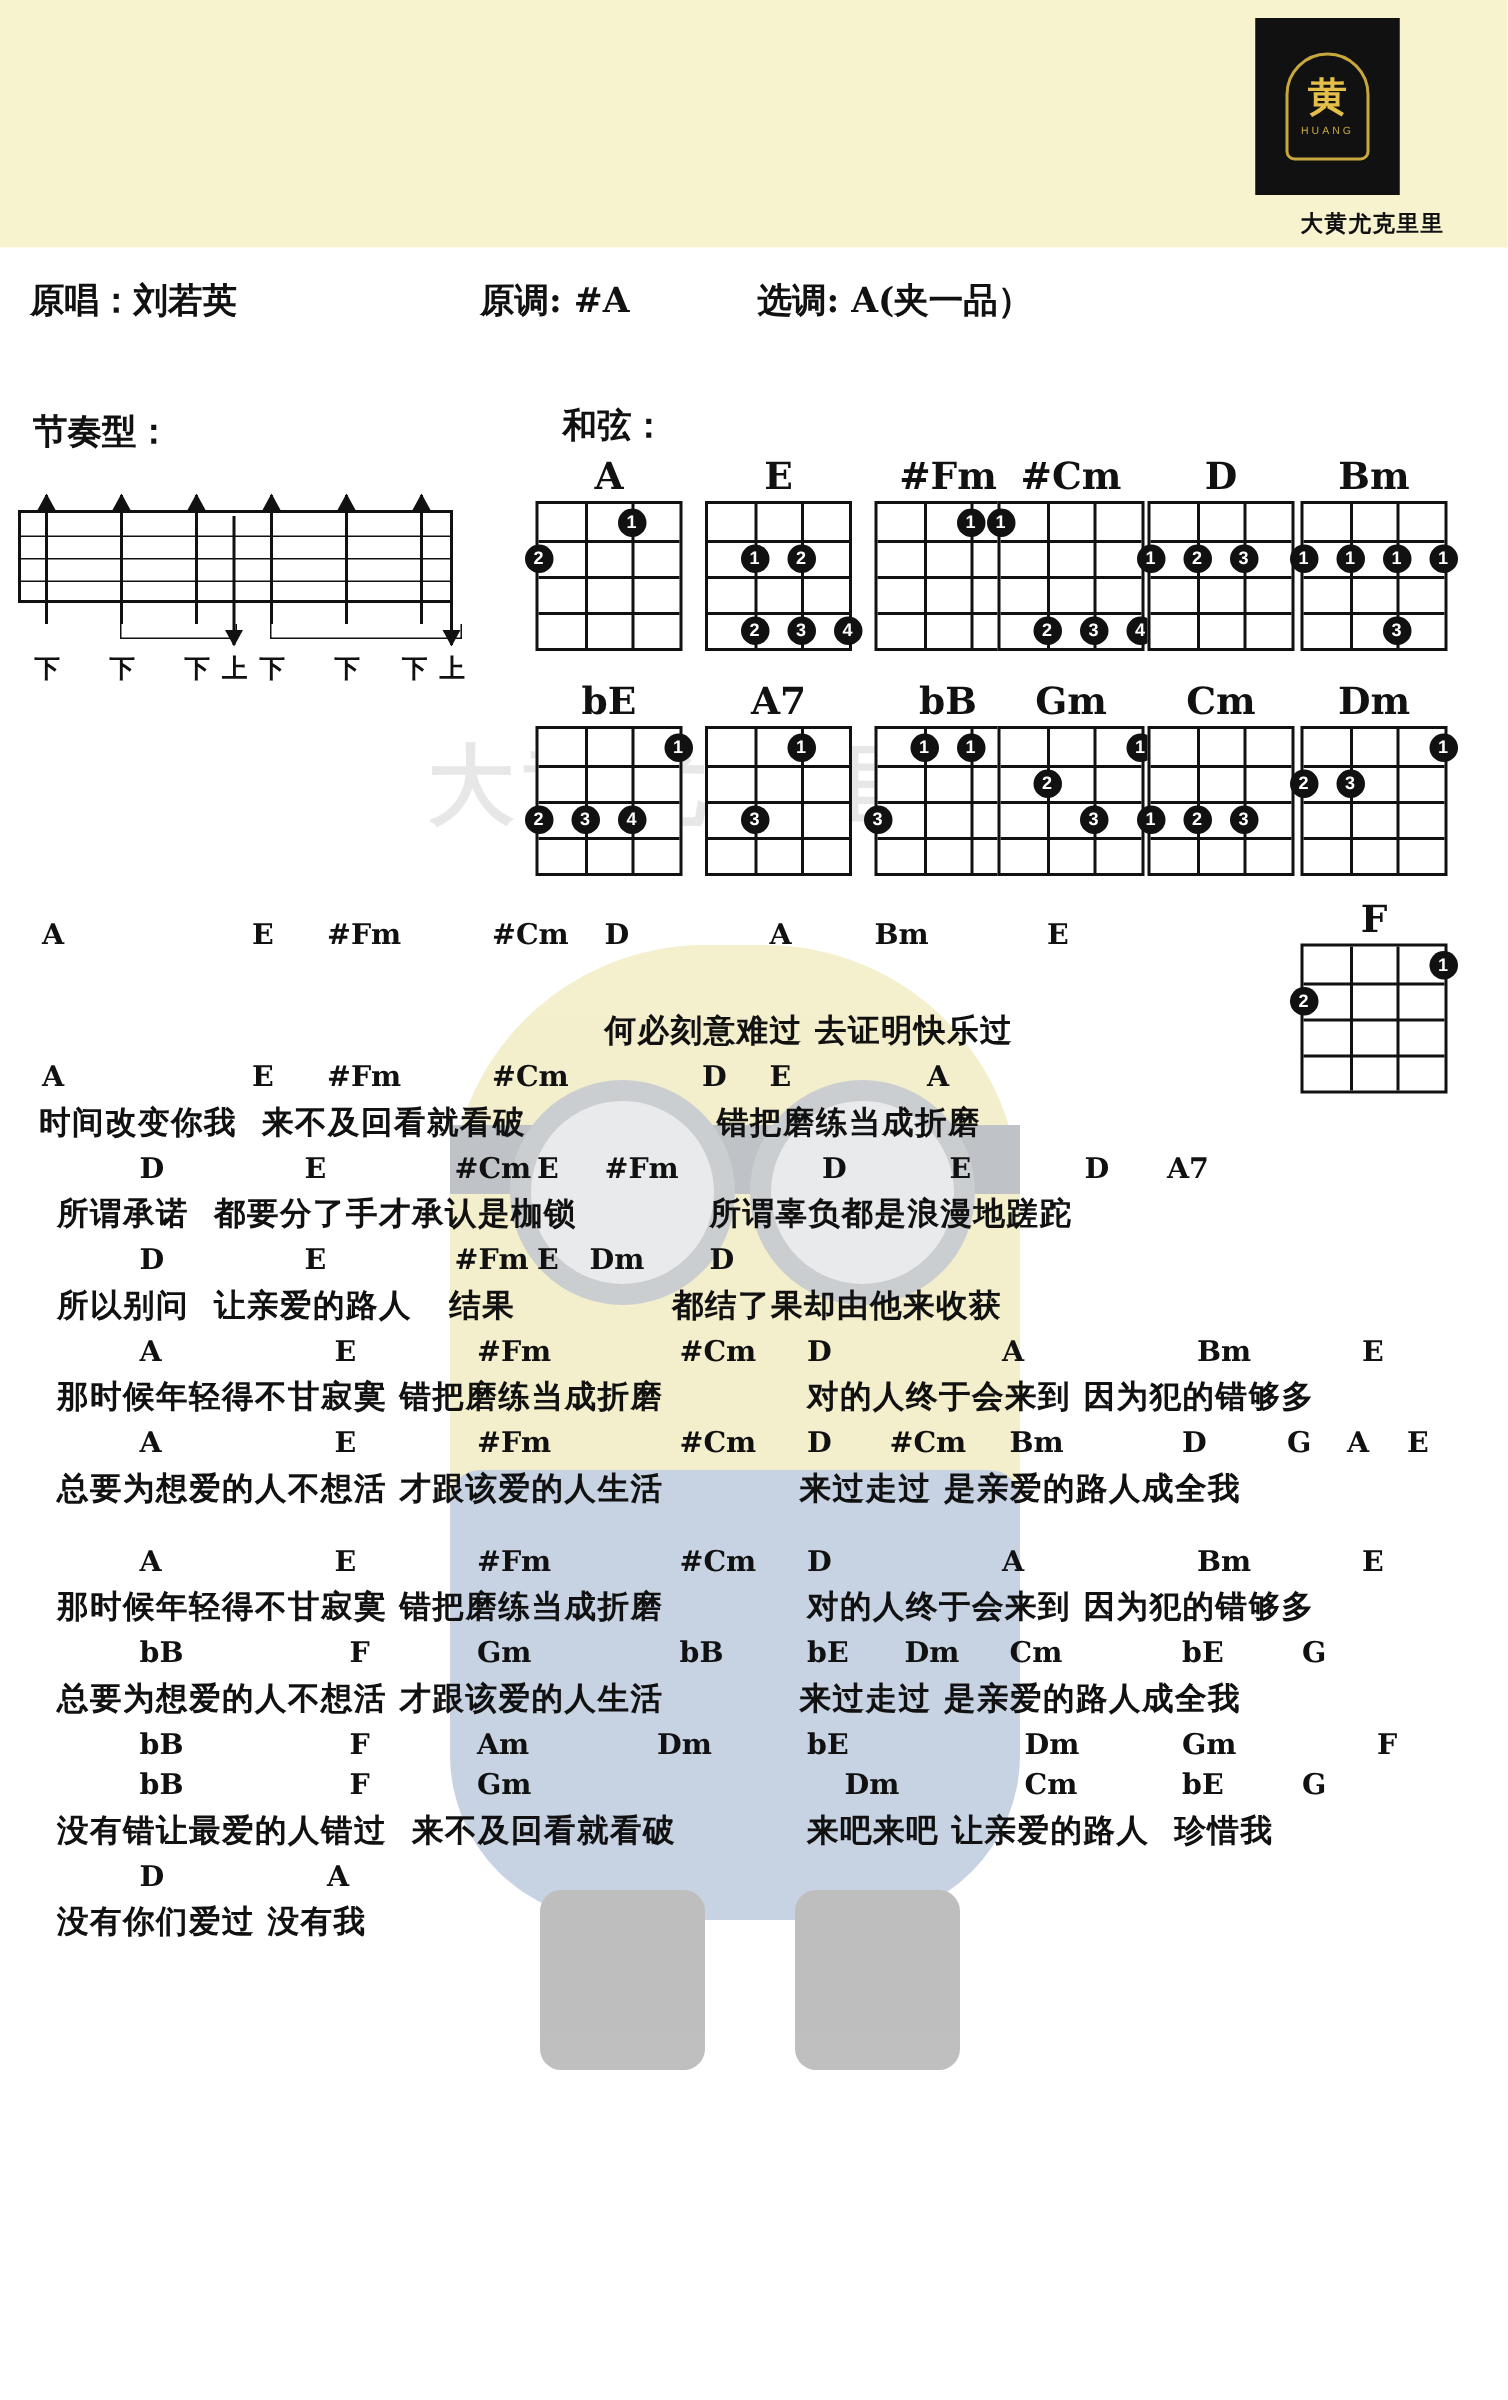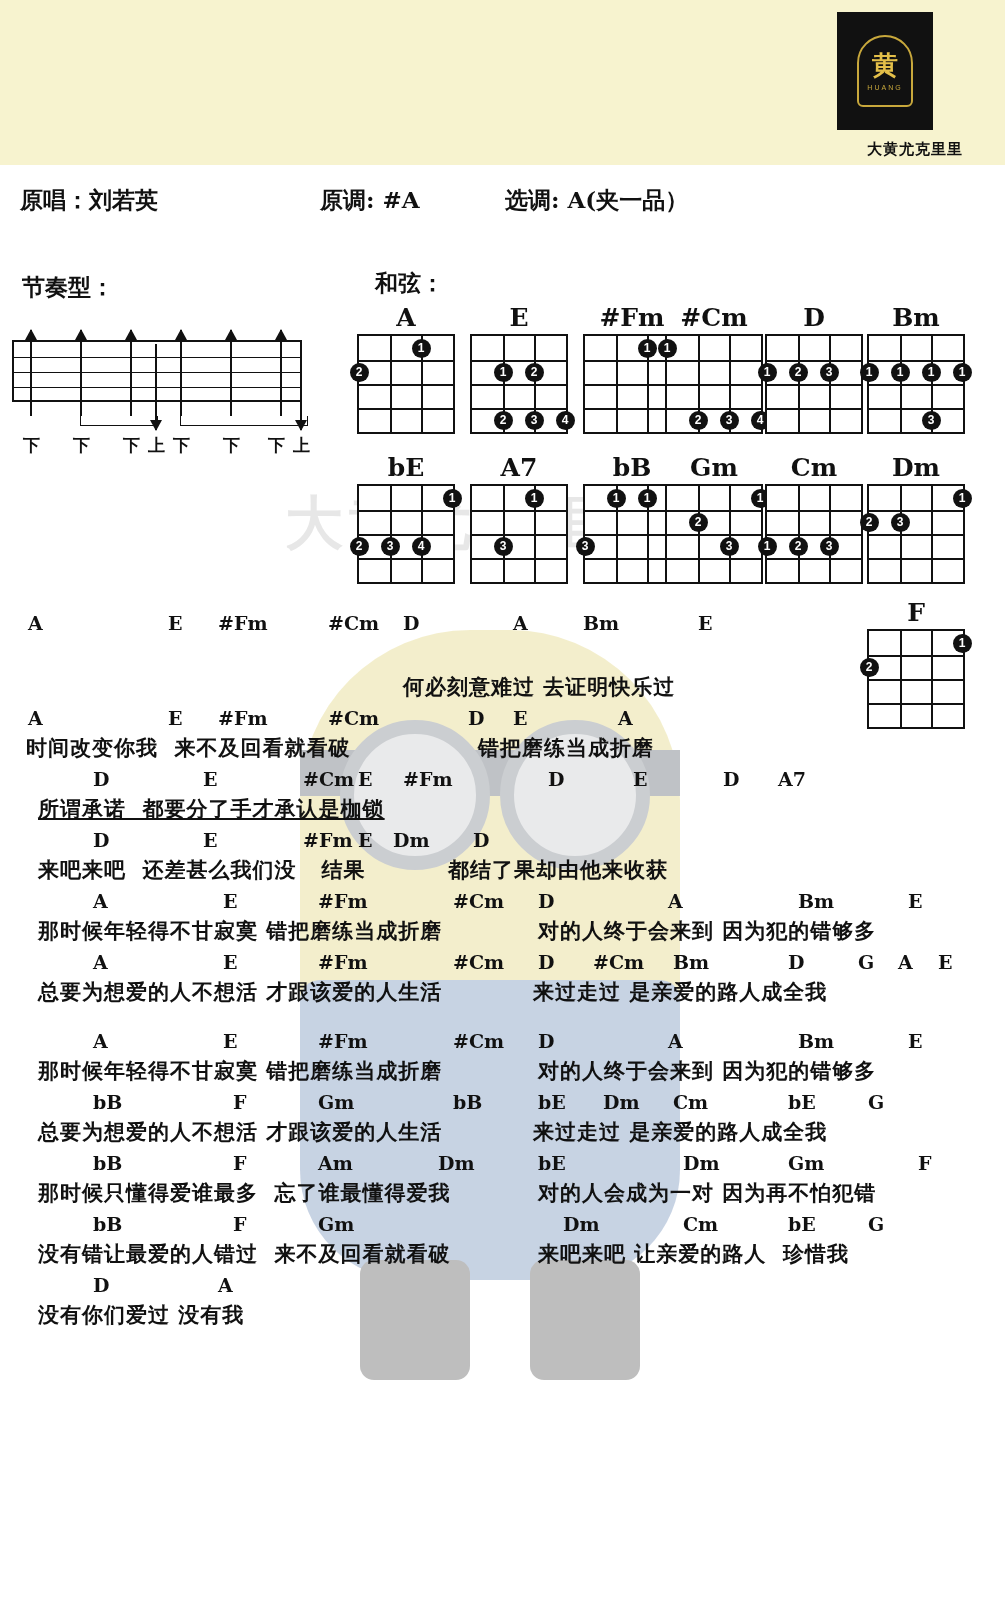--- a/index.html
+++ b/index.html
@@ -381,31 +381,30 @@
     </div>
   </div>
 
 <div class="sheet" id="sheet">
     <div class="row chordline"><span class="tok" style="left: 10px;">A</span><span class="tok" style="left: 150px;">E</span><span class="tok" style="left: 200px;">#Fm</span><span class="tok" style="left: 310px;">#Cm</span><span class="tok" style="left: 385px;">D</span><span class="tok" style="left: 495px;">A</span><span class="tok" style="left: 565px;">Bm</span><span class="tok" style="left: 680px;">E</span></div>
     <div class="row lyricline"></div>
     <div class="row lyricline"><span class="tok" style="left: 385px;">何必刻意难过 去证明快乐过</span></div>
     <div class="row chordline"><span class="tok" style="left: 10px;">A</span><span class="tok" style="left: 150px;">E</span><span class="tok" style="left: 200px;">#Fm</span><span class="tok" style="left: 310px;">#Cm</span><span class="tok" style="left: 450px;">D</span><span class="tok" style="left: 495px;">E</span><span class="tok" style="left: 600px;">A</span></div>
     <div class="row lyricline"><span class="tok" style="left: 8px;">时间改变你我  来不及回看就看破</span><span class="tok" style="left: 460px;">错把磨练当成折磨</span></div>
     <div class="row chordline"><span class="tok" style="left: 75px;">D</span><span class="tok" style="left: 185px;">E</span><span class="tok" style="left: 285px;">#Cm</span><span class="tok" style="left: 340px;">E</span><span class="tok" style="left: 385px;">#Fm</span><span class="tok" style="left: 530px;">D</span><span class="tok" style="left: 615px;">E</span><span class="tok" style="left: 705px;">D</span><span class="tok" style="left: 760px;">A7</span></div>
-    <div class="row lyricline"><span class="tok" style="left: 20px; text-decoration: underline;">所谓承诺  都要分了手才承认是枷锁</span></div>
+    <div class="row lyricline"><span class="tok" style="left: 20px;">所谓承诺  都要分了手才承认是枷锁</span><span class="tok" style="left: 455px;">所谓辜负都是浪漫地蹉跎</span></div>
     <div class="row chordline"><span class="tok" style="left: 75px;">D</span><span class="tok" style="left: 185px;">E</span><span class="tok" style="left: 285px;">#Fm</span><span class="tok" style="left: 340px;">E</span><span class="tok" style="left: 375px;">Dm</span><span class="tok" style="left: 455px;">D</span></div>
-    <div class="row lyricline"><span class="tok" style="left: 20px;">来吧来吧  还差甚么我们没   结果</span><span class="tok" style="left: 430px;">都结了果却由他来收获</span></div>
+    <div class="row lyricline"><span class="tok" style="left: 20px;">所以别问  让亲爱的路人   结果</span><span class="tok" style="left: 430px;">都结了果却由他来收获</span></div>
     <div class="row chordline"><span class="tok" style="left: 75px;">A</span><span class="tok" style="left: 205px;">E</span><span class="tok" style="left: 300px;">#Fm</span><span class="tok" style="left: 435px;">#Cm</span><span class="tok" style="left: 520px;">D</span><span class="tok" style="left: 650px;">A</span><span class="tok" style="left: 780px;">Bm</span><span class="tok" style="left: 890px;">E</span></div>
     <div class="row lyricline"><span class="tok" style="left: 20px;">那时候年轻得不甘寂寞 错把磨练当成折磨</span><span class="tok" style="left: 520px;">对的人终于会来到 因为犯的错够多</span></div>
     <div class="row chordline"><span class="tok" style="left: 75px;">A</span><span class="tok" style="left: 205px;">E</span><span class="tok" style="left: 300px;">#Fm</span><span class="tok" style="left: 435px;">#Cm</span><span class="tok" style="left: 520px;">D</span><span class="tok" style="left: 575px;">#Cm</span><span class="tok" style="left: 655px;">Bm</span><span class="tok" style="left: 770px;">D</span><span class="tok" style="left: 840px;">G</span><span class="tok" style="left: 880px;">A</span><span class="tok" style="left: 920px;">E</span></div>
     <div class="row lyricline"><span class="tok" style="left: 20px;">总要为想爱的人不想活 才跟该爱的人生活</span><span class="tok" style="left: 515px;">来过走过 是亲爱的路人成全我</span></div>
     <div class="row spacer"></div>
     <div class="row chordline"><span class="tok" style="left: 75px;">A</span><span class="tok" style="left: 205px;">E</span><span class="tok" style="left: 300px;">#Fm</span><span class="tok" style="left: 435px;">#Cm</span><span class="tok" style="left: 520px;">D</span><span class="tok" style="left: 650px;">A</span><span class="tok" style="left: 780px;">Bm</span><span class="tok" style="left: 890px;">E</span></div>
     <div class="row lyricline"><span class="tok" style="left: 20px;">那时候年轻得不甘寂寞 错把磨练当成折磨</span><span class="tok" style="left: 520px;">对的人终于会来到 因为犯的错够多</span></div>
     <div class="row chordline"><span class="tok" style="left: 75px;">bB</span><span class="tok" style="left: 215px;">F</span><span class="tok" style="left: 300px;">Gm</span><span class="tok" style="left: 435px;">bB</span><span class="tok" style="left: 520px;">bE</span><span class="tok" style="left: 585px;">Dm</span><span class="tok" style="left: 655px;">Cm</span><span class="tok" style="left: 770px;">bE</span><span class="tok" style="left: 850px;">G</span></div>
     <div class="row lyricline"><span class="tok" style="left: 20px;">总要为想爱的人不想活 才跟该爱的人生活</span><span class="tok" style="left: 515px;">来过走过 是亲爱的路人成全我</span></div>
     <div class="row chordline"><span class="tok" style="left: 75px;">bB</span><span class="tok" style="left: 215px;">F</span><span class="tok" style="left: 300px;">Am</span><span class="tok" style="left: 420px;">Dm</span><span class="tok" style="left: 520px;">bE</span><span class="tok" style="left: 665px;">Dm</span><span class="tok" style="left: 770px;">Gm</span><span class="tok" style="left: 900px;">F</span></div>
-    <div class="row lyricline"><span class="tok" style="left: 20px;">那时候只懂得爱谁最多  忘了谁最懂得爱我</span><span class="tok" style="left: 520px;">对的人会成为一对 因为再不怕犯错</span></div>
     <div class="row chordline"><span class="tok" style="left: 75px;">bB</span><span class="tok" style="left: 215px;">F</span><span class="tok" style="left: 300px;">Gm</span><span class="tok" style="left: 545px;">Dm</span><span class="tok" style="left: 665px;">Cm</span><span class="tok" style="left: 770px;">bE</span><span class="tok" style="left: 850px;">G</span></div>
     <div class="row lyricline"><span class="tok" style="left: 20px;">没有错让最爱的人错过  来不及回看就看破</span><span class="tok" style="left: 520px;">来吧来吧 让亲爱的路人  珍惜我</span></div>
     <div class="row chordline"><span class="tok" style="left: 75px;">D</span><span class="tok" style="left: 200px;">A</span></div>
     <div class="row lyricline"><span class="tok" style="left: 20px;">没有你们爱过 没有我</span></div>
   </div>
 
 </body></html>

